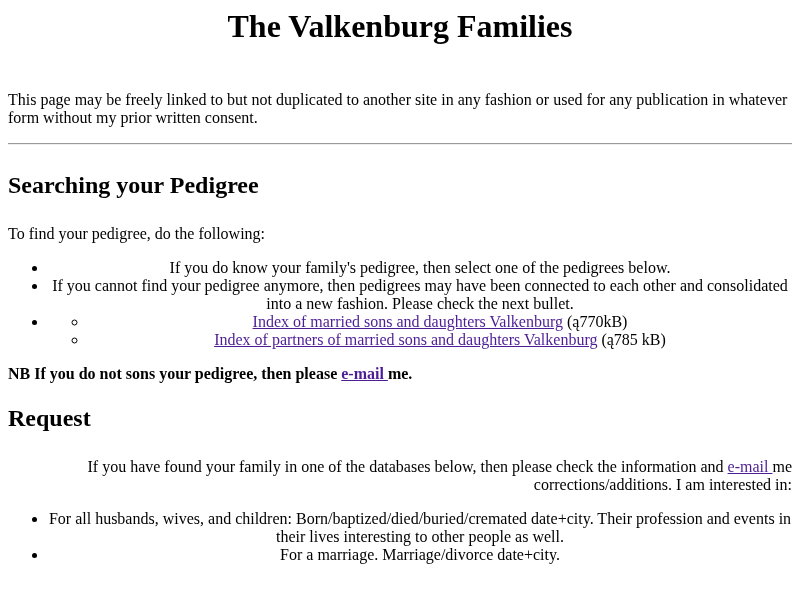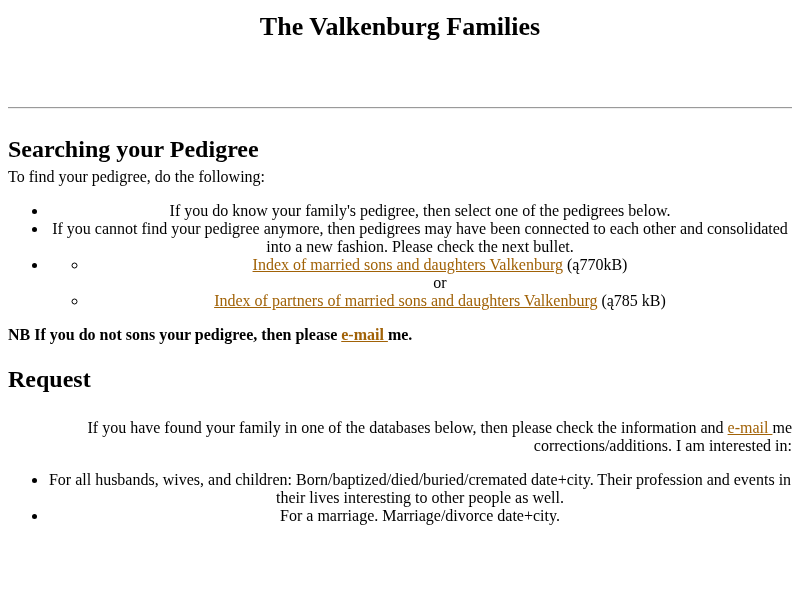--- a/index.html
+++ b/index.html
@@ -6,21 +6,21 @@
     body {
       font-family: "Liberation Serif", "DejaVu Serif", serif;
       font-size: 16px;
       line-height: 18px;
       color: #000000;
       padding: 0 8px;
       width: 784px;
       overflow: hidden;
     }
     h1.site-title {
-      font-size: 26px;
+      font-size: 32px;
       line-height: 37px;
       text-align: center;
       margin: 8px 0 0 0;
       padding-top: 0;
       font-weight: bold;
     }
     p { margin: 0; }
     .copyright { margin-top: 28px; }
     hr {
       border: none;
@@ -28,63 +28,63 @@
       border-bottom: 1px solid #eeeeee;
       margin: 16px 0 0 0;
       height: 0;
     }
     h2 {
       font-size: 24px;
       line-height: 37px;
       font-weight: bold;
       margin: 22px 0 0 0;
     }
-    .intro { }
+    .intro { margin-top: 21px; }
     ul.main-list {
       margin: 16px 0 0 0;
       padding-left: 40px;
       list-style-type: disc;
       text-align: center;
     }
     ul.sub-list {
       margin: 0;
       padding-left: 40px;
       list-style-type: circle;
     }
     ul.sub-list li.or-item { list-style: none; }
-    a { color: #a16207; }
+    a { color: #4c1d95; }
     .nb {
       margin-top: 16px;
       font-weight: bold;
     }
     .request-title { margin-top: 17px; }
     .request-intro { margin-top: 21px; text-align: right; }
   </style>
 </head>
 <body>
 
 <h1 class="site-title">The Valkenburg Families</h1>
 
 <p class="copyright">
   <br>
+  <span>This page may be freely linked to but not duplicated to another site in any fashion or used for any publication in whatever form without my prior written consent.</span>
 </p>
 
 <hr>
 
 <h2>Searching your Pedigree</h2>
 
 <p class="intro">To find your pedigree, do the following:</p>
 
 <ul class="main-list">
   <li>If you do know your family's pedigree, then select one of the pedigrees below.</li>
   <li>If you cannot find your pedigree anymore, then pedigrees may have been connected to each other and consolidated into a new fashion. Please check the next bullet.</li>
   <li>
     <ul class="sub-list">
       <li><a href="#">Index of married sons and daughters Valkenburg</a><span> (ą770kB)</span></li>
-      <li class="or-item" style="margin-left:-40px; padding-left:40px; list-style:none;"><span>or</span></li>
       <li><a href="#">Index of partners of married sons and daughters Valkenburg</a><span> (ą785 kB)</span></li>
     </ul>
   </li>
 </ul>
 
 <p class="nb"><span>NB If you do not sons your pedigree, then please </span><a href="#">e-mail </a><span>me.</span></p>
 
 <h2 class="request-title">Request</h2>
 
 <p class="request-intro"><span>If you have found your family in one of the databases below, then please check the information and </span><a href="#">e-mail </a><span>me corrections/additions. I am interested in:</span></p>

